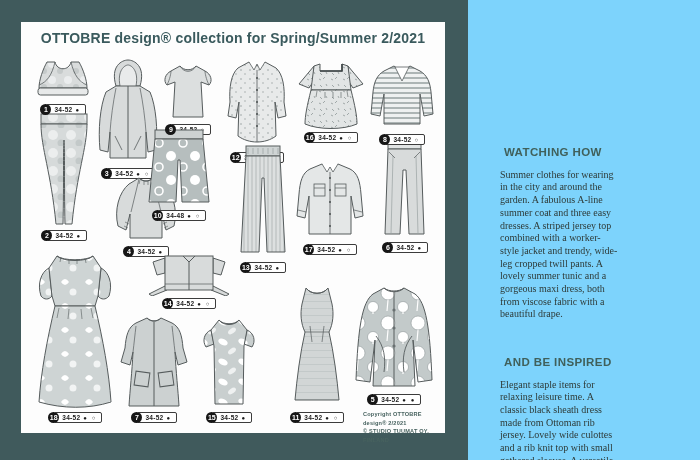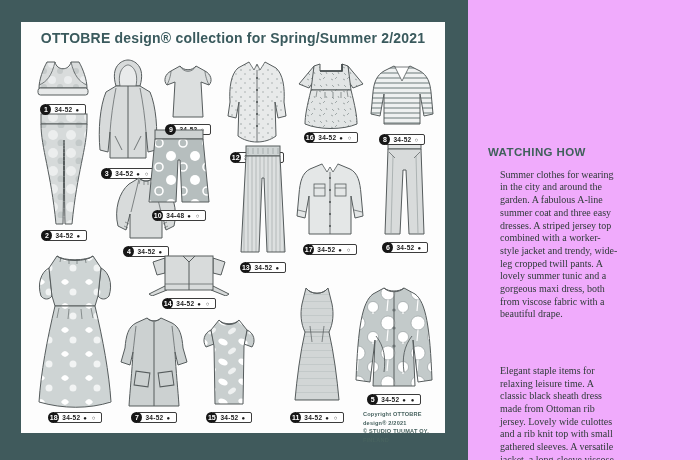--- a/index.html
+++ b/index.html
@@ -1,16 +1,16 @@
 <!DOCTYPE html>
 <html><head>
 <meta charset="utf-8">
 <style>
   html,body{margin:0;padding:0;background:#ffffff;}
-  .root{position:relative;width:700px;height:460px;background:#f0abfc;overflow:hidden;
+  .root{position:relative;width:700px;height:460px;background:#7dd3fc;overflow:hidden;
         font-family:"Liberation Sans",sans-serif;}
   .teal-panel{position:absolute;left:0;top:0;width:468px;height:460px;background:#405a5c;}
   .page{position:absolute;left:21px;top:22px;width:424px;height:411px;background:#fdfdfd;}
   .title{position:absolute;top:8px;left:0;right:0;text-align:center;color:#3a5a5d;
          font-weight:700;font-size:14px;letter-spacing:.2px;}
   
   .g{position:absolute;display:flex;flex-direction:column;align-items:center;}
   .g svg{display:block;}
   .label{display:flex;align-items:center;margin-top:2px;}
   .num{min-width:11px;height:11px;border-radius:50%;background:#161616;color:#fff;
@@ -26,21 +26,21 @@
   .g7{left:95px;top:292px;}  .g8{left:346px;top:40px;}
   .g9{left:136px;top:40px;}  .g10{left:120px;top:104px;}
   .g11{left:266px;top:262px;}.g12{left:200px;top:36px;}
   .g13{left:210px;top:120px;}.g14{left:124px;top:226px;}
   .g15{left:176px;top:294px;}.g16{left:272px;top:36px;}
   .g17{left:270px;top:138px;}.g18{left:10px;top:228px;}
   .copyright{position:absolute;left:342px;top:388px;font-size:5.6px;line-height:1.55;
              font-weight:700;color:#47625f;letter-spacing:.2px;}
   
   .sidecol{position:absolute;left:488px;top:146px;width:142px;}
-  .sidecol h3{margin:0 0 9px;color:#40605b;font-size:11.5px;line-height:1.2;
+  .sidecol h3{margin:0 16px 9px;color:#40605b;font-size:11.5px;line-height:1.2;
               font-weight:700;letter-spacing:.4px;}
   .sidecol p{margin:0 12px 21px;font-family:"Liberation Serif",serif;font-size:10px;
              line-height:1.27;color:#2e3b38;}
 </style>
 </head>
 <body>
 
 <div class="root">
   <div class="teal-panel"></div>
 
@@ -429,17 +429,17 @@
       <div>© STUDIO TUUMAT OY, FINLAND</div>
     </div>
   </div>
 
   <div class="sidecol">
     <section>
       <h3><span>WATCHING HOW</span><br></h3>
       <p>Summer clothes for wearing in the city and around the garden. A fabulous A-line summer coat and three easy dresses. A striped jersey top combined with a worker-style jacket and trendy, wide-leg cropped twill pants. A lovely summer tunic and a gorgeous maxi dress, both from viscose fabric with a beautiful drape.</p>
     </section>
     <section>
-      <h3><br></h3>
+      <h3><br><span>AND BE INSPIRED</span></h3>
       <p>Elegant staple items for relaxing leisure time. A classic black sheath dress made from Ottoman rib jersey. Lovely wide culottes and a rib knit top with small gathered sleeves. A versatile jacket, a long-sleeve viscose shirt and cropped viscose-twill pants. A loose-fit raglan top from soft modal rib knit. A sports top, stretchy yoga pants and a hoodie for leisurely exercise.</p>
     </section>
   </div>
 </div>
 
 </body></html>

